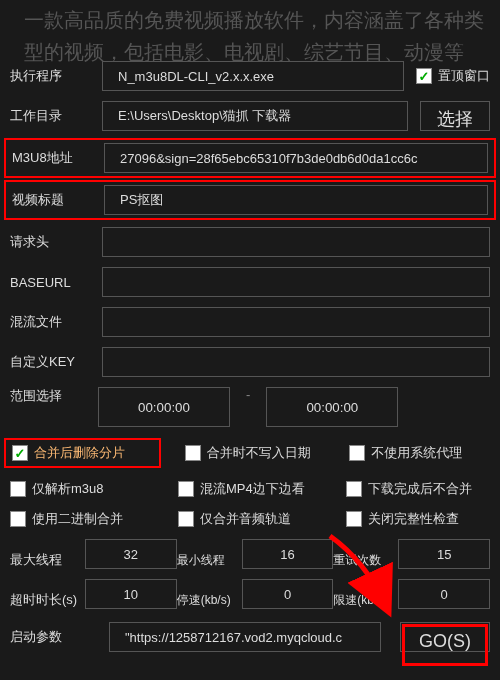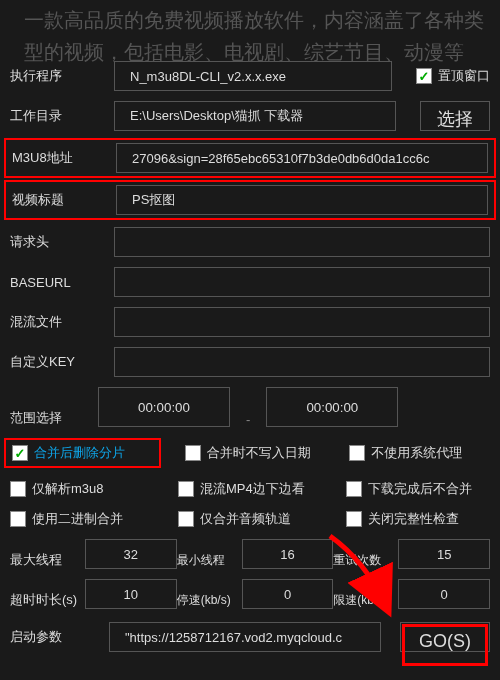--- a/index.html
+++ b/index.html
@@ -1,32 +1,32 @@
 <!DOCTYPE html>
 <html><head>
 <meta charset="utf-8">
 <style>
 * { box-sizing: border-box; margin: 0; padding: 0; }
 body { width: 500px; height: 680px; position: relative; font-family: "Microsoft YaHei", sans-serif; background: #fff; overflow: hidden; }
 .overlay-text { position: absolute; top: 0; left: 16px; right: 0; padding: 4px 8px; font-size: 20px; line-height: 1.6; color: #555; z-index: 10; pointer-events: none; }
 .app { position: absolute; top: 0; left: 0; width: 500px; height: 680px; background: #1a1a1a; color: #ddd; font-size: 13px; }
-.row { display: flex; align-items: center; padding: 5px 10px; gap: 24px; }
+.row { display: flex; align-items: center; padding: 5px 10px; gap: 12px; }
 .label { width: 80px; color: #ddd; flex-shrink: 0; }
 .input { flex: 1; background: #1a1a1a; border: 1px solid #555; color: #ddd; padding: 5px 15px; font-size: 13px; height: 30px; font-family: inherit; }
 .input-short { width: 58px; text-align: center; }
 .btn { background: #1a1a1a; border: 1px solid #555; color: #ddd; padding: 5px 16px; cursor: pointer; font-size: 18px; font-family: inherit; height: 30px; }
 .top-row { margin-top: 56px; }
 .row-highlight { border: 2px solid #f00; margin: 2px 4px; padding: 3px 6px; }
 .checkbox-wrap { display: flex; align-items: center; gap: 6px; color: #ddd; }
 .checkbox { width: 16px; height: 16px; border: 1px solid #888; background: #fff; flex-shrink: 0; display: flex; align-items: center; justify-content: center; }
 .checkbox.checked::after { content: "✓"; color: #0a0; font-weight: bold; font-size: 13px; line-height: 1; }
 .check-row { display: flex; padding: 6px 10px; gap: 24px; align-items: center; }
 .check-row .checkbox-wrap { flex: 1; }
-.green-text { color: #0ea5e9; }
-.range-row { display: flex; align-items: flex-end; padding: 5px 10px; gap: 8px; }
+.green-text { color: #fdba74; }
+.range-row { display: flex; align-items: flex-start; padding: 5px 10px; gap: 8px; }
 .time-input { background: #1a1a1a; border: 1px solid #555; color: #ddd; padding: 19px 8px; width: 132px; text-align: center; height: 30px; }
 .dash { color: #888; padding: 0 8px; }
 .num-row { display: flex; align-items: flex-end; padding: 5px 10px; }
 .num-row .label { width: 75px; }
 .num-label-sm { width: 65px; color: #ddd; font-size: 12px; }
 .bottom-row { display: flex; align-items: center; padding: 8px 10px; gap: 19px; }
 .arrow { position: absolute; bottom: 50px; right: 90px; pointer-events: none; z-index: 5; }
 .arrow svg { width: 100px; height: 100px; }
 .go-highlight-box { position: absolute; bottom: 14px; right: 12px; width: 86px; height: 42px; border: 3px solid #f00; pointer-events: none; z-index: 4; }
 .check-highlight { border: 2px solid #f00; padding: 4px 6px; margin-left: -6px; }

